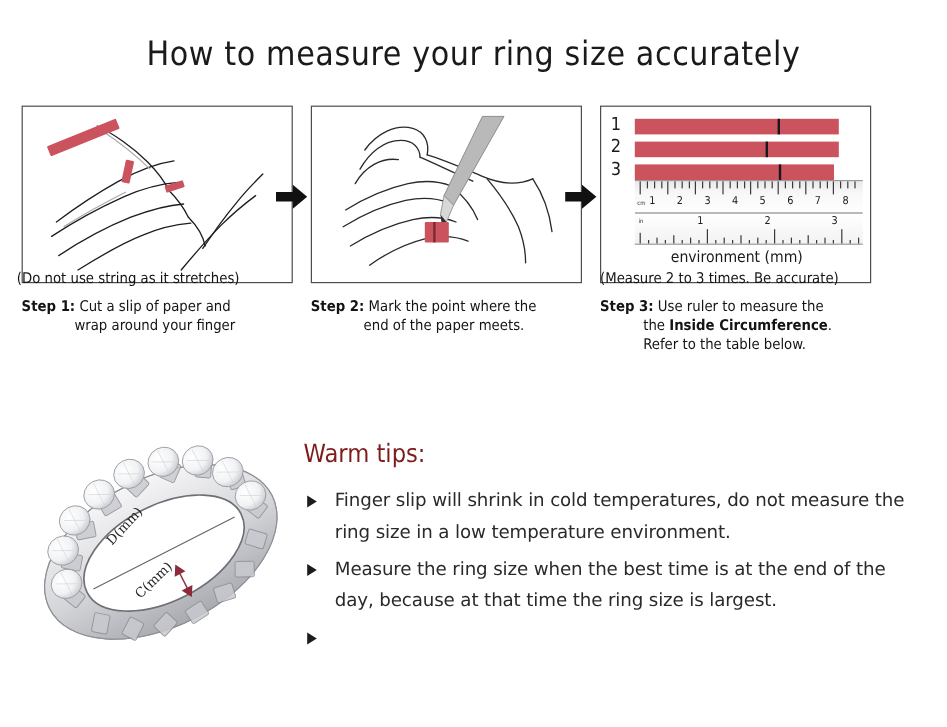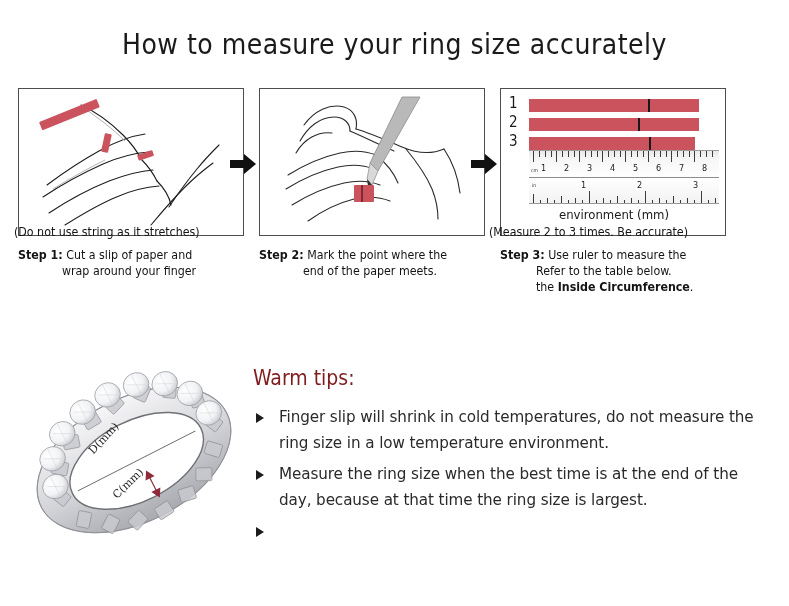--- a/index.html
+++ b/index.html
@@ -80,21 +80,21 @@
   .step-caption .bold-in { font-weight: bold; }
 
   .step-note {
     position: absolute;
     font-family: "DejaVu Sans Condensed", "Liberation Sans Narrow", "Liberation Sans", sans-serif;
     font-size: 12.3px;
     color: #141414;
     white-space: nowrap;
   }
   .step-note.n1 { left: 14px;  top: 225px; }
-  .step-note.n3 { left: 489px; top: 225px; text-align: center; }
+  .step-note.n3 { left: 500px; top: 225px; text-align: center; }
 
   
   .strip-row {
     position: absolute;
     left: 8px;
     height: 13px;
     width: 210px;
   }
   .strip-num {
     position: absolute;
@@ -421,22 +421,22 @@
           <span class="rnum" style="left:164px;">3</span>
         </div>
       </div>
 
       <div class="ruler-label">environment (mm)</div>
     </div>
 
     <div class="step-caption">
       <span class="ln"><span class="lbl">Step 3:</span>
         <span>Use ruler to measure the</span></span>
+      <span class="ln ind3"><span>the </span><span class="bold-in">Inside Circumference</span><span>.</span></span>
       <span class="ln ind3">Refer to the table below.</span>
-      <span class="ln ind3"><span>the </span><span class="bold-in">Inside Circumference</span><span>.</span></span>
     </div>
   </div>
 </div>
 
 <div class="step-note n1">(Do not use string as it stretches)</div>
 <div class="step-note n3">(Measure 2 to 3 times. Be accurate)</div>
 
 <div id="ring-illustration">
   <svg width="232" height="215" viewBox="0 0 232 215">
     <defs>

